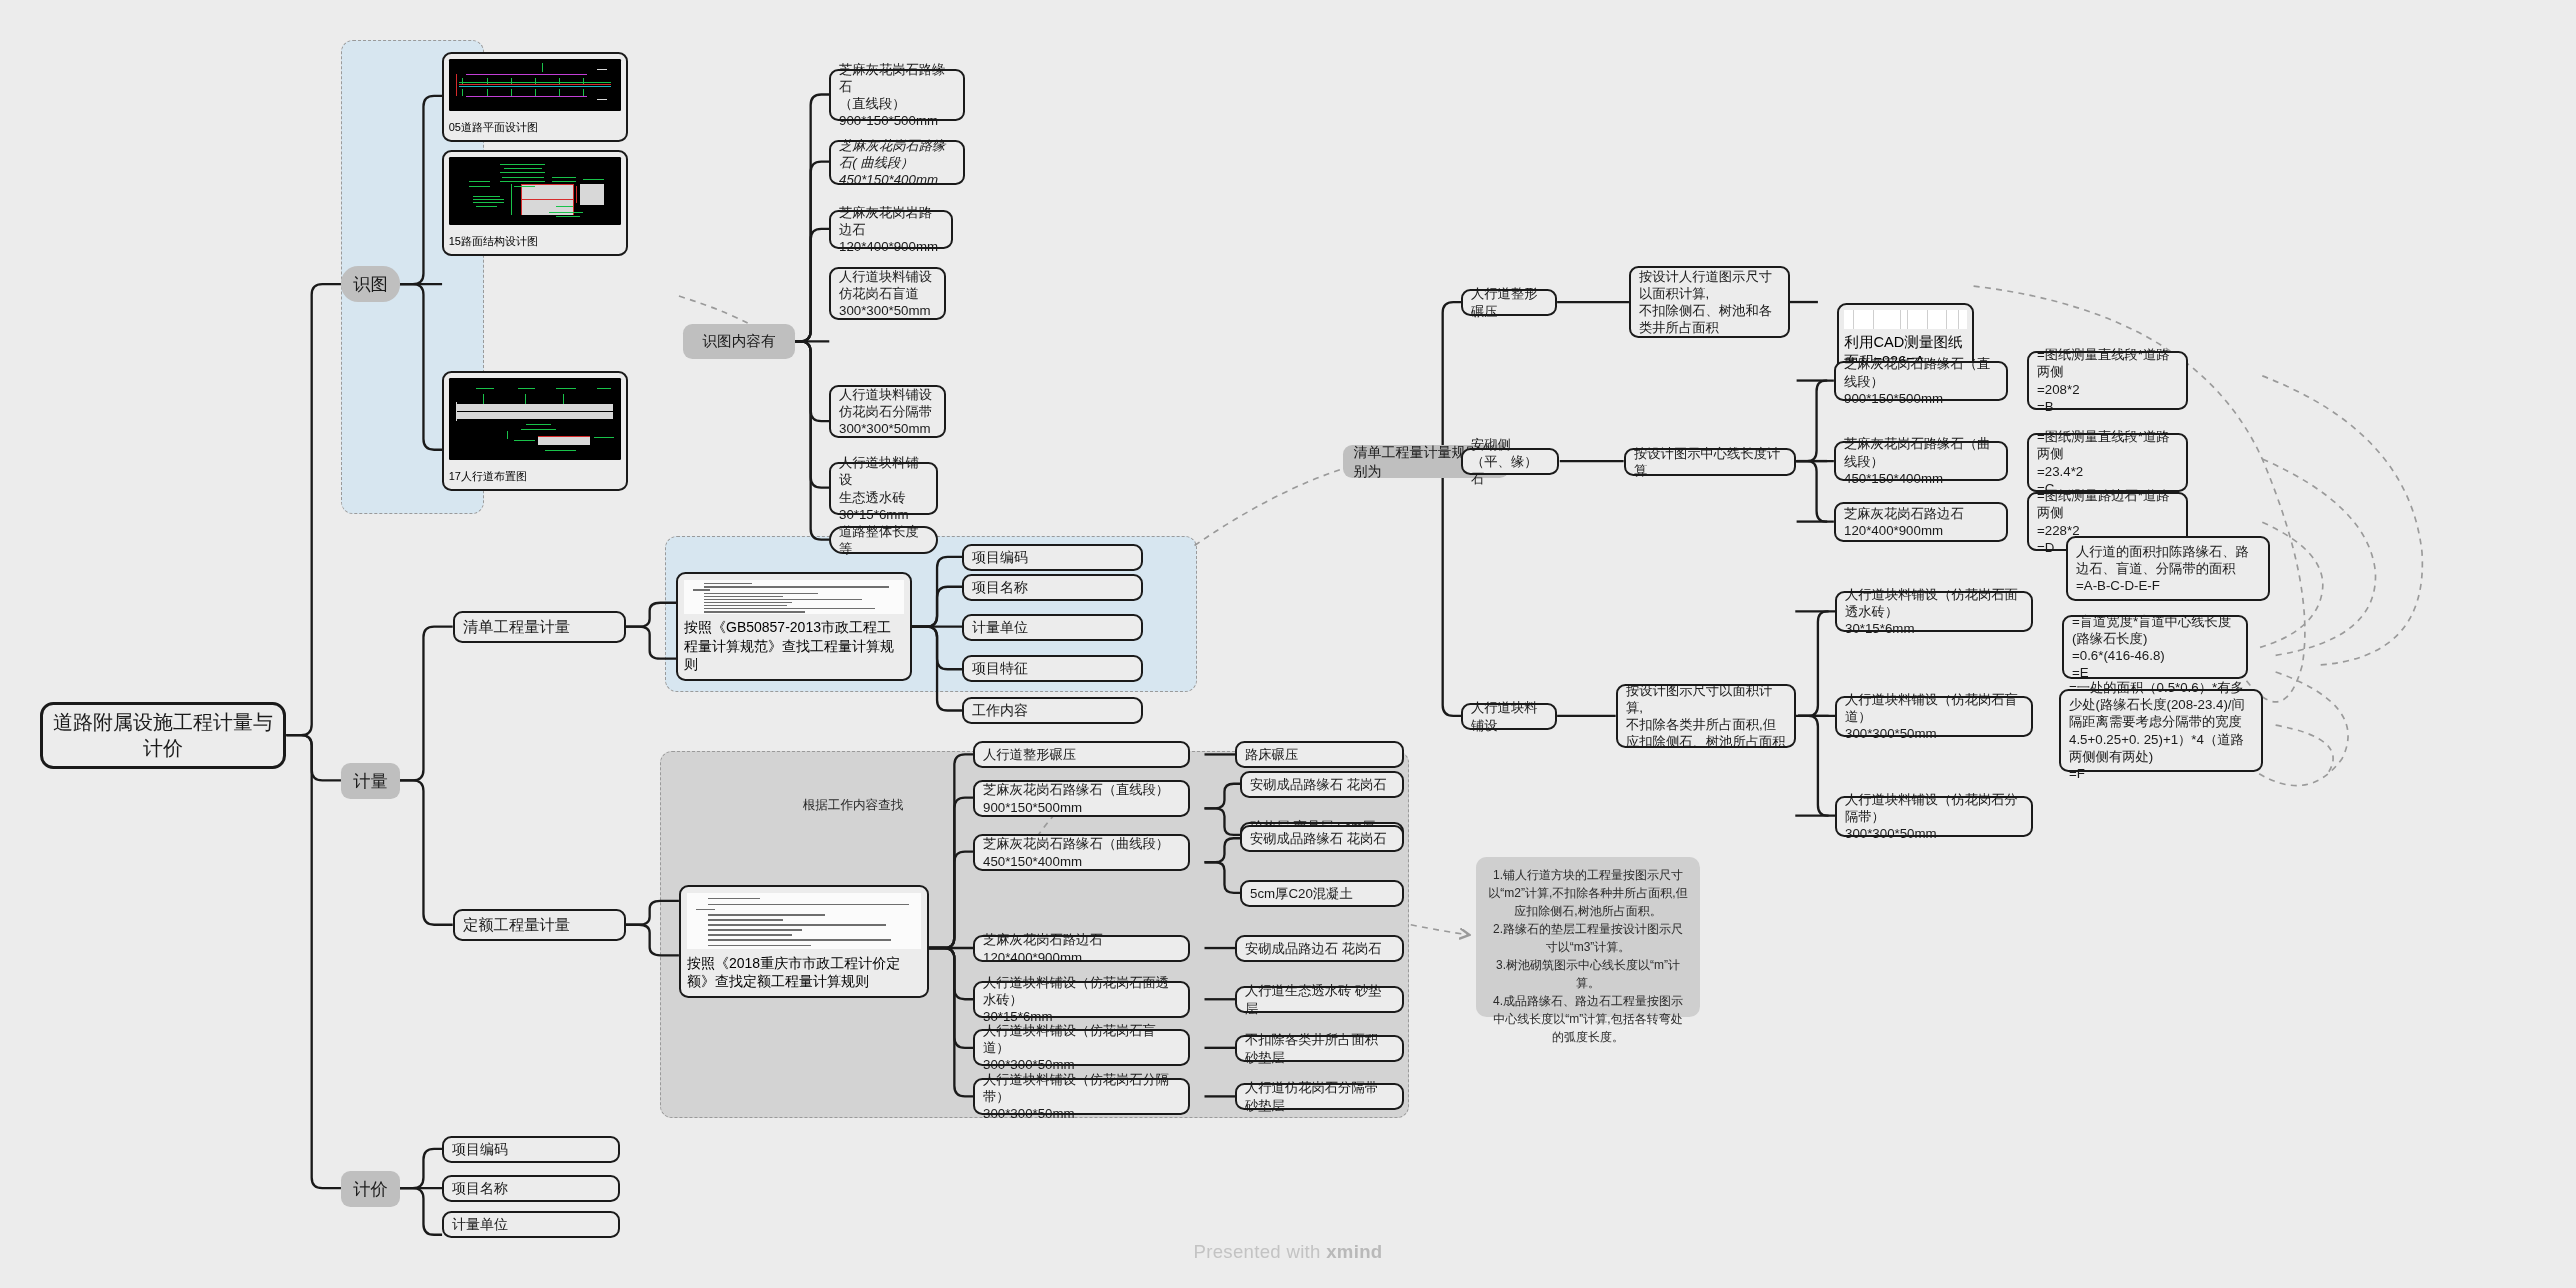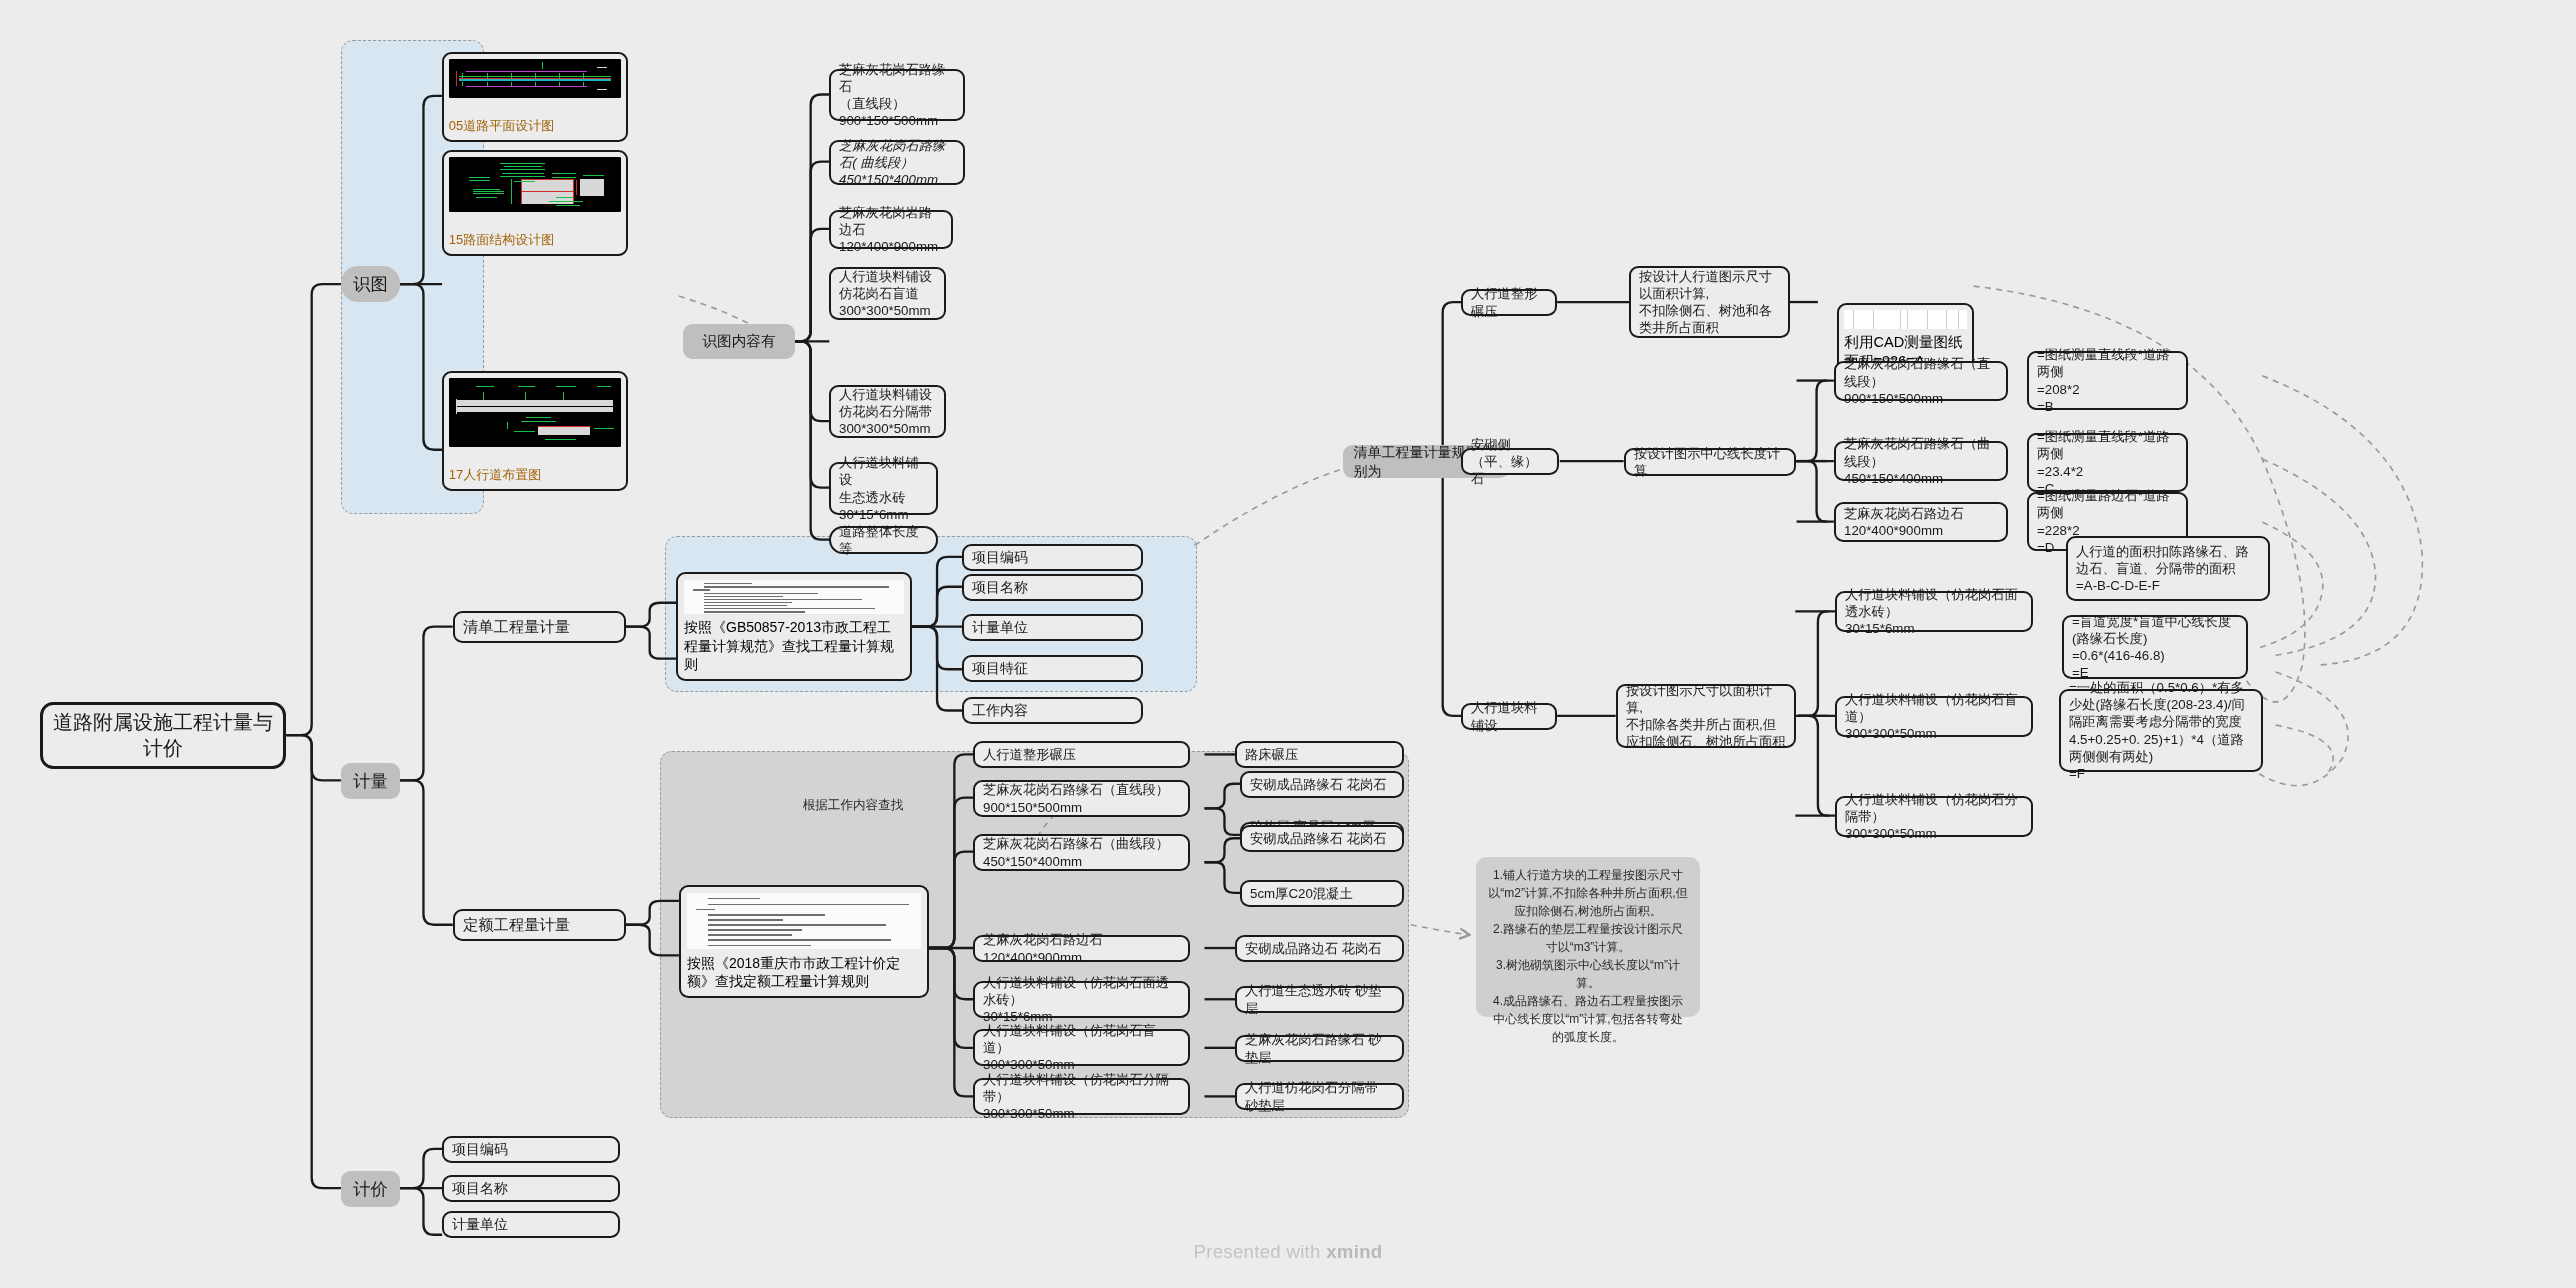--- a/index.html
+++ b/index.html
@@ -68,21 +68,21 @@
   .imgnode {
     position:absolute;
     background:#ececec;
     border:2px solid #1a1a1a;
     border-radius:9.3px;
     padding:4.7px;
     display:flex;
     flex-direction:column;
   }
   .thumb { width:100%; flex:1; background:#000; position:relative; overflow:hidden; border-radius:1.3px; }
-  .imgnode .cap { padding-top:19px; font-size:13px; color:#a16207; }
+  .imgnode .cap { padding-top:9px; font-size:11px; color:#000000; }
 
   .docnode {
     position:absolute;
     background:#ececec;
     border:2px solid #1a1a1a;
     border-radius:9.3px;
     padding:6px;
     display:flex;
     flex-direction:column;
   }
@@ -394,21 +394,21 @@
   <div class="node" style="left:973px; top:1078px; width:217px; height:37px; font-size:13.3px;">人行道块料铺设（仿花岗石分隔带）
 300*300*50mm</div>
 
   <div class="node" style="left:1235px; top:741px; width:169px; height:27px; font-size:13.3px;">路床碾压</div>
   <div class="node" style="left:1240px; top:771px; width:164px; height:27px; font-size:13.3px;">安砌成品路缘石 花岗石</div>
   <div class="node" style="left:1240px; top:822px; width:164px; height:27px; font-size:13.3px;">砼垫层 商品层 5cm厚C20混凝土</div>
   <div class="node" style="left:1240px; top:825px; width:164px; height:27px; font-size:13.3px;">安砌成品路缘石 花岗石</div>
   <div class="node" style="left:1240px; top:880px; width:164px; height:27px; font-size:13.3px;">5cm厚C20混凝土</div>
   <div class="node" style="left:1235px; top:935px; width:169px; height:27px; font-size:13.3px;">安砌成品路边石 花岗石</div>
   <div class="node" style="left:1235px; top:986px; width:169px; height:27px; font-size:13.3px;">人行道生态透水砖 砂垫层</div>
-  <div class="node" style="left:1235px; top:1035px; width:169px; height:27px; font-size:13.3px;">芝麻灰花岗石路缘石 砂垫层</div>
+  <div class="node" style="left:1235px; top:1035px; width:169px; height:27px; font-size:13.3px;">不扣除各类井所占面积 砂垫层</div>
   <div class="node" style="left:1235px; top:1083px; width:169px; height:27px; font-size:13.3px;">人行道仿花岗石分隔带 砂垫层</div>
 
   <div class="node" style="left:442px; top:1136px; width:178px; height:27px; font-size:14px; align-items:flex-start;">项目编码</div>
   <div class="node" style="left:442px; top:1175px; width:178px; height:27px; font-size:14px; align-items:flex-start;">项目名称</div>
   <div class="node" style="left:442px; top:1211px; width:178px; height:27px; font-size:14px; align-items:flex-start;">计量单位</div>
 
   <div class="pill" style="left:1343px; top:445px; width:166px; height:33px; font-size:14px;">清单工程量计量规则分别为</div>
 
   <div class="node" style="left:1461px; top:289px; width:96px; height:27px; font-size:13.3px; align-items:center;">人行道整形碾压</div>
   <div class="node" style="left:1629px; top:266px; width:161px; height:72px; font-size:13.3px;">按设计人行道图示尺寸以面积计算,

